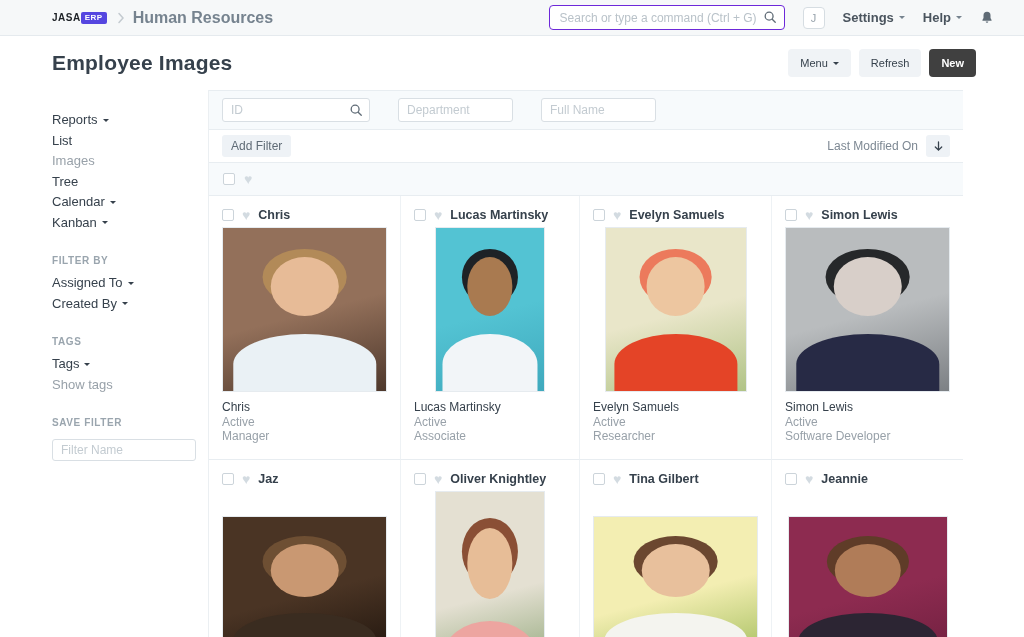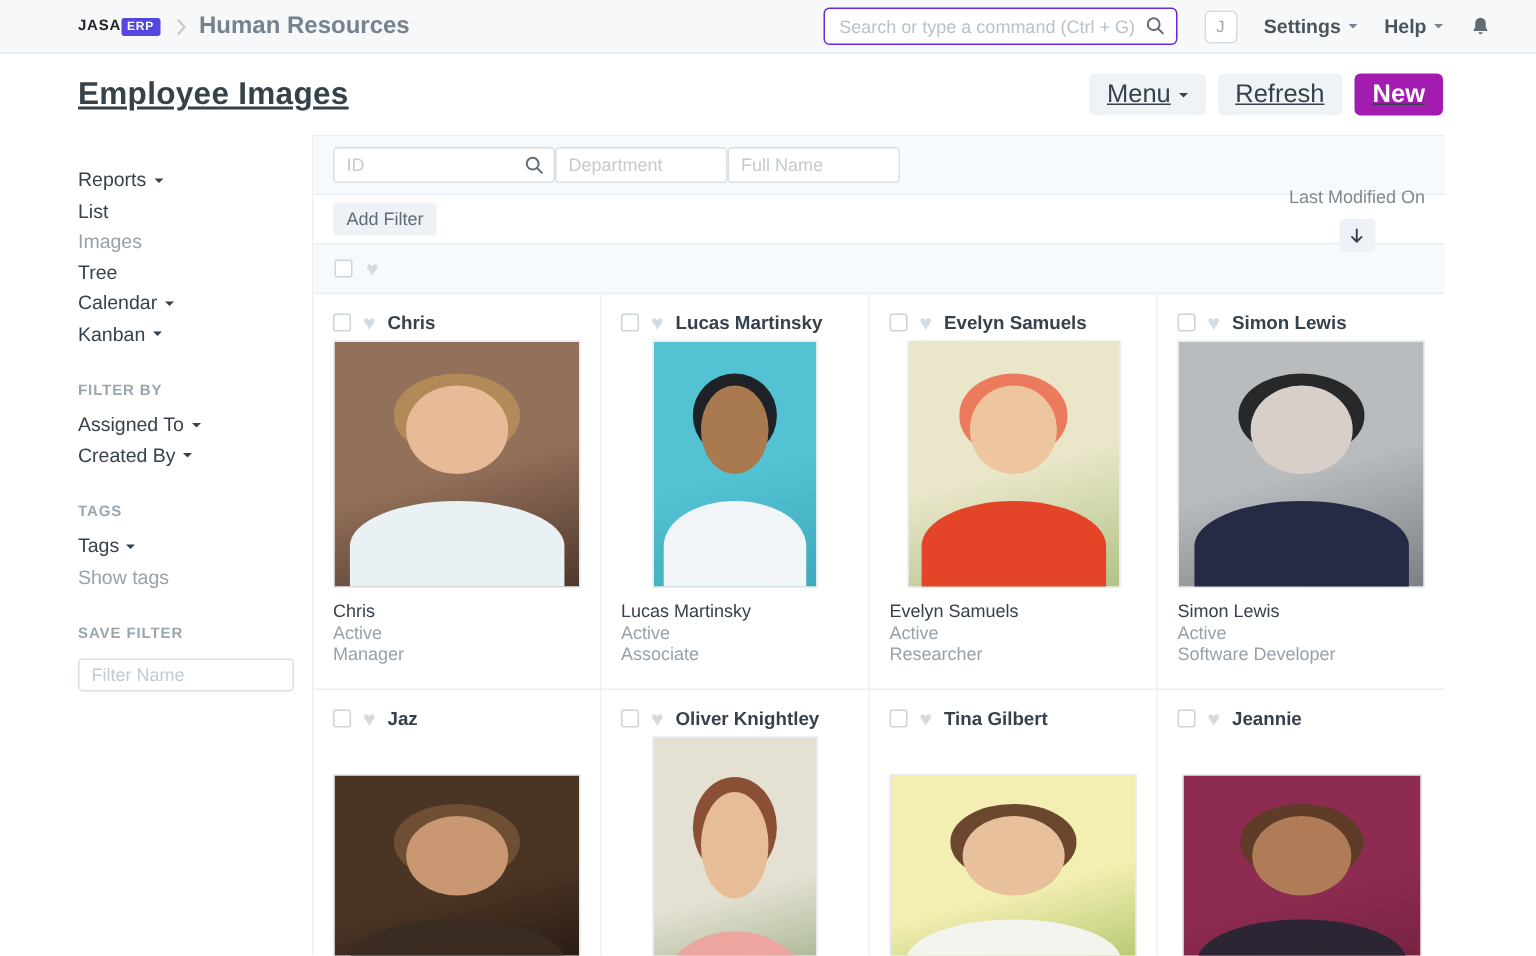--- a/index.html
+++ b/index.html
@@ -23,62 +23,62 @@
   .searchbox input::placeholder { color:#b9c2c9; }
   .searchbox .s-icon { position:absolute; right:8px; top:5px; color:#5f6b76; }
   .avatar { width:22px; height:22px; border:1px solid #d6dde2; border-radius:4px; background:#fff;
     display:flex; align-items:center; justify-content:center; font-size:11px; color:#98a3ac; }
   .nav-link { font-size:13px; font-weight:600; color:#4a545e; display:flex; align-items:center; }
   .bell { color:#5f6b76; display:flex; }
   .caret { display:inline-block; width:0; height:0; border:3.5px solid transparent;
     border-top-color:#76838f; margin:3px 0 0 5px; }
 
   
-  .page-head { height:54px; display:flex; align-items:center; padding:0 62px 0 52px; background:#fff;text-decoration:underline; }
+  .page-head { height:54px; display:flex; align-items:center; padding:0 48px 0 52px; background:#fff; }
   .page-title { font-size:21px; font-weight:bold; color:#36414c; flex:1; letter-spacing:.2px; }
   .head-btns { display:flex; gap:8px; }
   .btn { height:28px; padding:0 12px; border:none; border-radius:4px; background:#f0f3f6;
-    color:#36414c; font-size:17px; font-family:"Liberation Sans", sans-serif; display:flex;
+    color:#36414c; font-size:11px; font-family:"Liberation Sans", sans-serif; display:flex;
     align-items:center; cursor:pointer; }
   .btn .caret { border-top-color:#36414c; }
-  .btn-primary { background:#a21caf; color:#fff; font-weight:600; }
+  .btn-primary { background:#404040; color:#fff; font-weight:600; }
 
   
   .content { display:flex; align-items:stretch; height:547px; }
   .sidebar { width:209px; flex:0 0 209px; border-right:1px solid #ebeff2;
     padding:20px 12px 0 52px; }
   .sb-item { font-size:13px; color:#36414c; line-height:20.5px; display:flex; align-items:center;
     cursor:pointer; white-space:nowrap; }
   .sb-item .caret { border-top-color:#36414c; }
   .sb-item.muted, .sb-item.muted .plus { color:#98a1a9; }
   .sb-heading { font-size:10px; font-weight:600; letter-spacing:.6px; color:#9aa5ae;
     margin:22px 0 7px; }
   .plus { margin-left:5px; display:flex; color:#98a1a9; }
   .sb-input { width:144px; height:22px; border:1px solid #d9dfe4; border-radius:3px;
     font-size:12px; padding:0 8px; outline:none; margin-top:4px; color:#36414c;
     font-family:"Liberation Sans", sans-serif; }
   .sb-input::placeholder { color:#c3cbd1; }
 
   .main { flex:1; margin-right:61px; border-top:1px solid #e8edf1; }
 
   
-  .filter-row { display:flex; gap:0; padding:7px 13px; background:#f7fafc;
+  .filter-row { display:flex; gap:28px; padding:7px 13px; background:#f7fafc;
     border-bottom:1px solid #e8edf1; }
   .f-input-wrap { position:relative; }
   .f-input { width:115px; height:24px; border:1px solid #d9dfe4; border-radius:3px; background:#fff;
     font-size:12px; padding:0 8px; outline:none; color:#36414c; font-family:"Liberation Sans", sans-serif; }
   .f-input::placeholder { color:#c3cbd1; }
   .f-input.with-icon { width:148px; padding-right:26px; }
   .f-input-wrap .s-icon { position:absolute; right:7px; top:5px; color:#5f6b76; }
 
   .addfilter-row { height:33px; display:flex; align-items:center; padding:0 13px;
     border-bottom:1px solid #e8edf1; background:#fff; }
   .btn-small { height:22px; padding:0 9px; border:none; border-radius:3px; background:#eef2f6;
     color:#5f6b76; font-size:12px; font-family:"Liberation Sans", sans-serif; cursor:pointer; }
-  .sort-area { margin-left:auto; display:flex; align-items:center; gap:8px;flex-direction:column; }
+  .sort-area { margin-left:auto; display:flex; align-items:center; gap:8px; }
   .sort-label { font-size:12px; color:#7d8893; }
   .sort-btn { width:24px; height:22px; border:none; border-radius:3px; background:#eef2f6;
     color:#36414c; display:flex; align-items:center; justify-content:center; cursor:pointer; }
 
   .selectall-row { height:33px; display:flex; align-items:center; gap:9px; padding:0 14px;
     background:#f7fafc; border-bottom:1px solid #e8edf1; }
 
   input[type="checkbox"] { appearance:none; -webkit-appearance:none; width:12px; height:12px;
     border:1px solid #ccd4da; border-radius:2px; background:#fff; cursor:pointer; flex:0 0 auto; }
   .heart { color:#d3dbe1; font-size:14px; line-height:1; cursor:pointer; }

